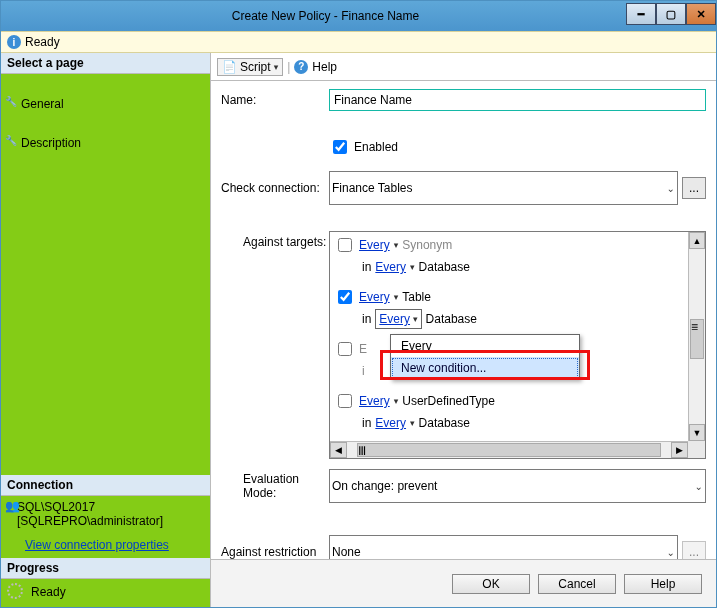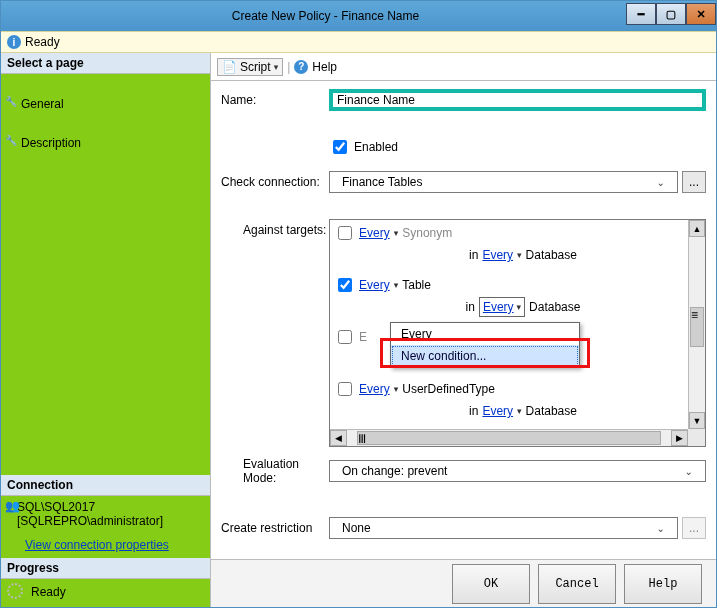--- a/index.html
+++ b/index.html
@@ -23,50 +23,50 @@
   .linkblue { color:#0041c4; text-decoration:underline; padding:6px 24px; display:block; }
   .progressrow { padding:6px 8px 8px 30px; position:relative; }
   .spinner { position:absolute; left:6px; top:4px; width:16px; height:16px; border:2px dotted #bbb; border-radius:50%; }
   .main { flex:1; display:flex; flex-direction:column; min-width:0; }
   .toolbar { height:28px; border-bottom:1px solid #bbb; display:flex; align-items:center; gap:4px; padding:0 6px; }
   .toolbar .scriptbtn { border:1px solid #aaa; padding:1px 4px; display:flex; align-items:center; gap:3px; background:#f3f3f3; }
   .toolbar .blue-circle { width:14px; height:14px; border-radius:50%; background:#3b8ed6; color:#fff; font-size:10px; display:flex; align-items:center; justify-content:center; font-weight:bold; }
   .formarea { flex:1; padding:8px 10px 4px 10px; overflow:hidden; }
   .row { display:flex; align-items:center; margin-bottom:26px; }
   .lbl { width:108px; }
-  .txt { flex:1; height:22px; border:4px solid #14b8a6; padding:0 4px; font-size:12px; }
-  .sel { flex:1; height:22px; border:1px solid #7a7a7a; background:#fff; font-size:12px; padding:0 12px; display:flex; align-items:center; justify-content:space-between; }
+  .txt { flex:1; height:22px; border:1px solid #14b8a6; padding:0 4px; font-size:12px; }
+  .sel { flex:1; height:34px; border:1px solid #7a7a7a; background:#fff; font-size:12px; padding:0 2px; display:flex; align-items:center; justify-content:space-between; }
   .sel .caret { font-size:10px; color:#444; }
   .smallbtn { width:24px; height:22px; border:1px solid #888; background:#e9e9e9; margin-left:4px; display:flex; align-items:center; justify-content:center; }
   .chkrow { display:flex; align-items:center; gap:4px; margin-left:108px; margin-bottom:14px; }
   input[type=checkbox] { width:14px; height:14px; }
   .targetsrow { display:flex; align-items:flex-start; margin-bottom:10px; }
   .targetsrow .lbl2 { width:108px; padding-top:4px; padding-left:22px; }
   .targetsbox { flex:1; border:1px solid #7a7a7a; height:228px; position:relative; overflow:hidden; background:#fff; }
   .tcontent { position:absolute; left:0; top:0; right:17px; bottom:17px; padding:2px 4px; }
   .vscroll { position:absolute; right:0; top:0; width:17px; bottom:17px; background:#e9e9e9; border-left:1px solid #bbb; display:flex; flex-direction:column; }
   .vscroll .arr { height:17px; background:#ddd; border:1px solid #aaa; display:flex; align-items:center; justify-content:center; font-size:9px; }
   .vscroll .track { flex:1; position:relative; background:#efefef; }
   .vscroll .thumb { position:absolute; left:1px; right:1px; top:70px; height:40px; background:#cfcfcf; border:1px solid #aaa; }
   .hscroll { position:absolute; left:0; right:17px; bottom:0; height:17px; background:#e9e9e9; border-top:1px solid #bbb; display:flex; }
   .hscroll .arr { width:17px; background:#ddd; border:1px solid #aaa; display:flex; align-items:center; justify-content:center; font-size:9px; }
   .hscroll .track { flex:1; position:relative; background:#efefef; }
   .hscroll .thumb { position:absolute; top:1px; bottom:1px; left:10px; right:10px; background:#cfcfcf; border:1px solid #aaa; }
   .corner { position:absolute; right:0; bottom:0; width:17px; height:17px; background:#e9e9e9; }
   .tline { display:flex; align-items:center; gap:4px; height:22px; }
-  .sub { margin-left:28px;justify-content:center; }
+  .sub { margin-left:28px; }
   .linkEvery { color:#0033cc; text-decoration:underline; }
   .minicaret { font-size:9px; color:#333; }
   .combo { border:1px solid #666; height:20px; display:inline-flex; align-items:center; padding:0 3px; gap:3px; background:#fff; }
   .dropdown { position:absolute; left:60px; top:102px; width:190px; border:1px solid #666; background:#fff; box-shadow:2px 2px 4px rgba(0,0,0,0.3); }
   .dropdown .opt { padding:4px 10px; color:#000; }
   .dropdown .opt.selected { background:#cfe5ff; color:#003; outline:1px dotted #2a6bcc; outline-offset:-2px; }
   .highlight { position:absolute; left:50px; top:118px; width:210px; height:30px; border:3px solid #e11; pointer-events:none; }
   .footer { height:48px; border-top:1px solid #bbb; display:flex; align-items:center; justify-content:flex-end; gap:8px; padding:0 14px; background:#f3f3f3; }
-  .btn { width:78px; height:40px; border:1px solid #888; background:linear-gradient(#f8f8f8,#e2e2e2); display:flex; align-items:center; justify-content:center;font-family:Liberation Mono, monospace; }
+  .btn { width:78px; height:20px; border:1px solid #888; background:linear-gradient(#f8f8f8,#e2e2e2); display:flex; align-items:center; justify-content:center; }
 </style>
 </head>
 <body>
 <div class="window">
 
 <div class="titlebar">
   <span style="width:16px"></span>
   <span class="title">Create New Policy - Finance Name</span>
   <div class="winbtns">
     <div class="winbtn">━</div>
@@ -208,21 +208,21 @@
 
       <div class="row">
         <span class="lbl" style="padding-left:22px">Evaluation Mode:</span>
         <div class="sel">
           <span>On change: prevent</span>
           <span class="caret">⌄</span>
         </div>
       </div>
       <div style="height:6px"></div>
       <div class="row">
-        <span class="lbl">Create restriction</span>
+        <span class="lbl">Against restriction</span>
         <div class="sel">
           <span>None</span>
           <span class="caret">⌄</span>
         </div>
         <div class="smallbtn" style="opacity:0.5">...</div>
       </div>
     </div>
 
     <div class="footer">
       <div class="btn">OK</div>

